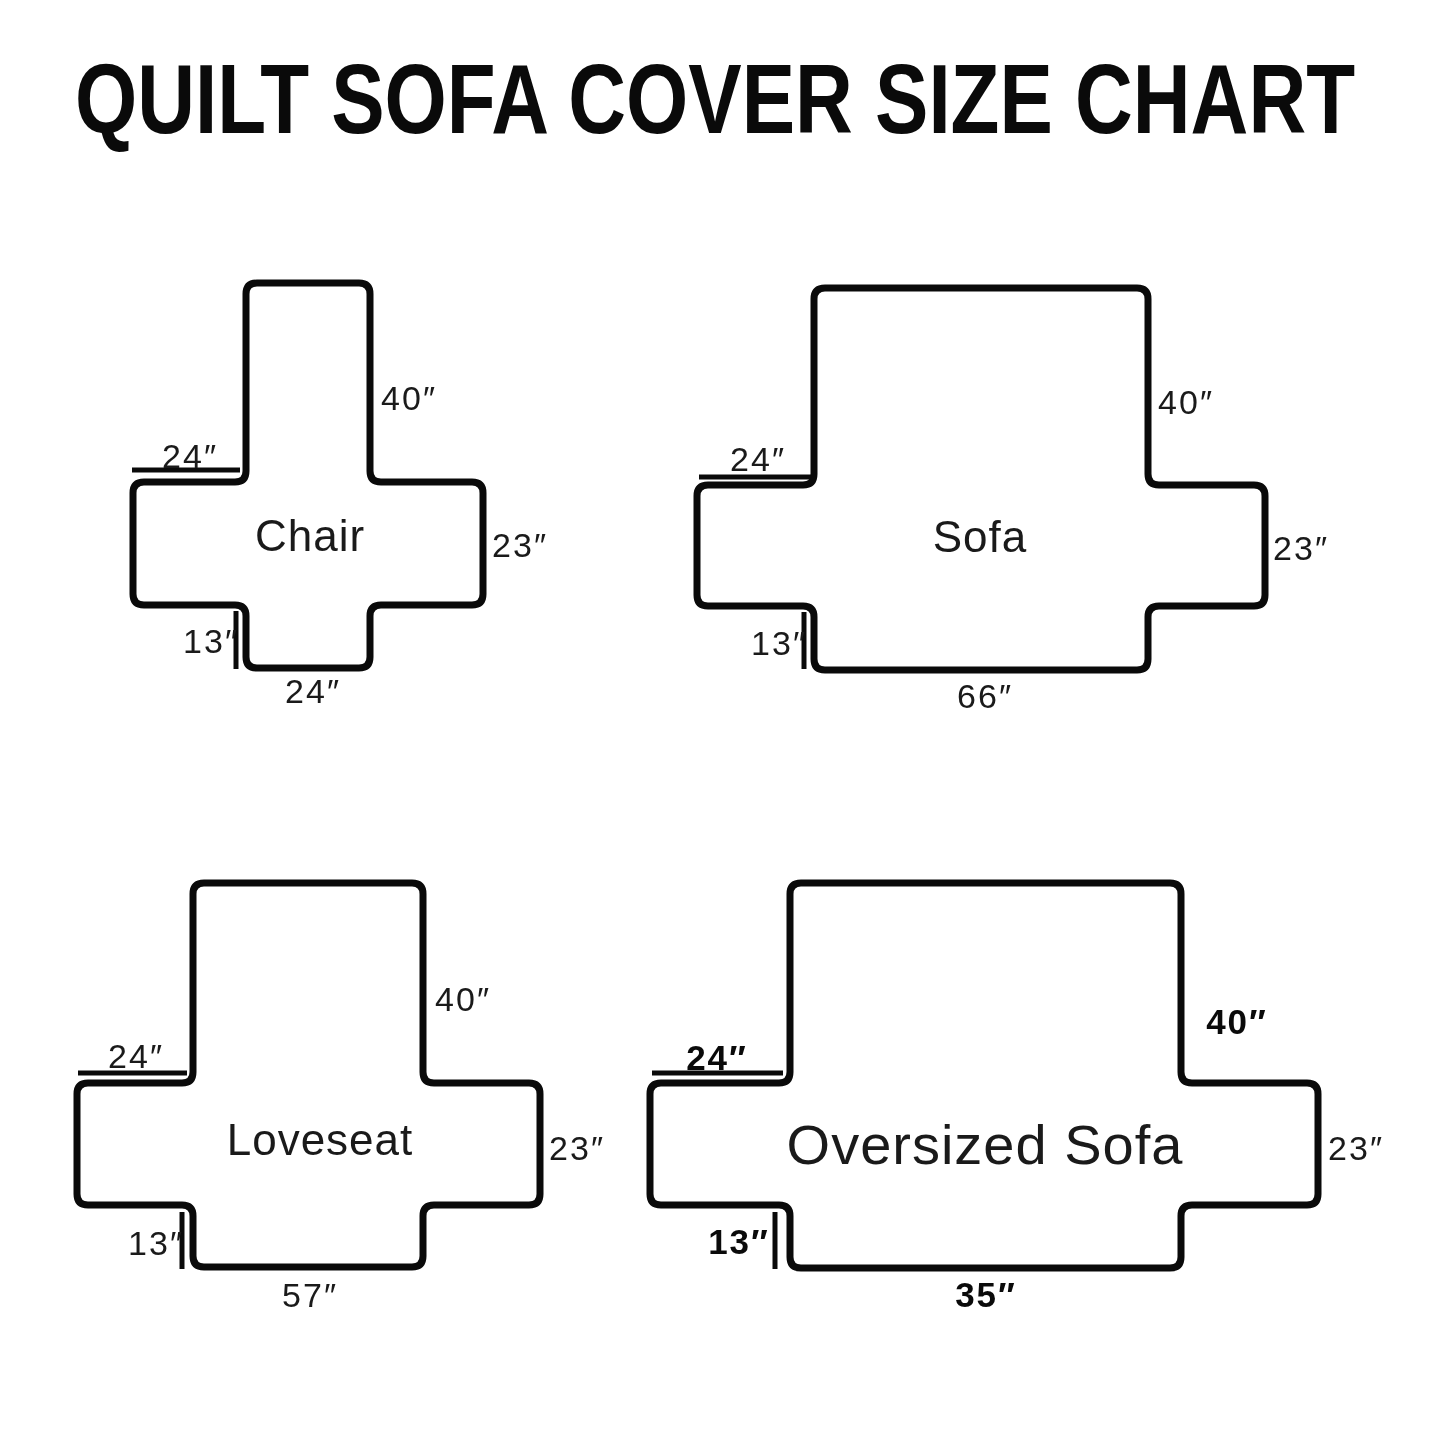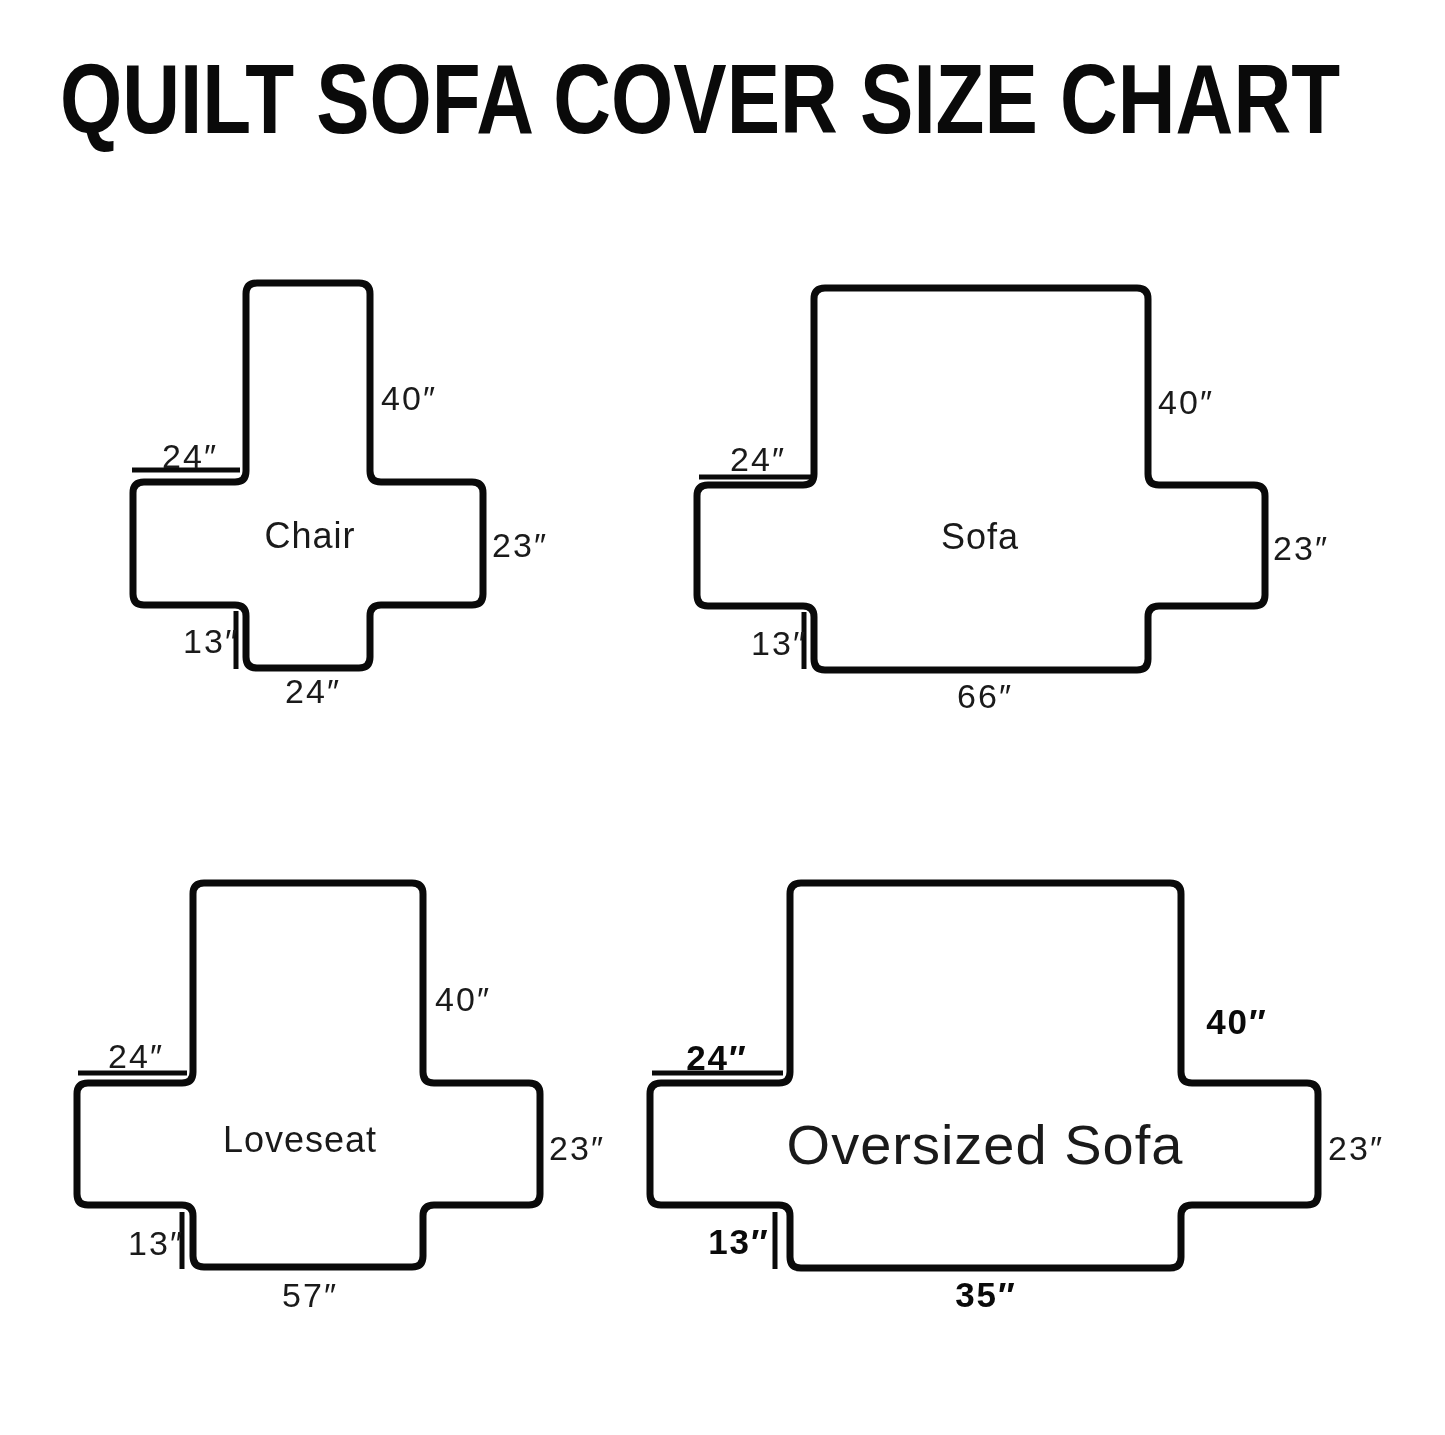--- a/index.html
+++ b/index.html
@@ -3,20 +3,21 @@
 <meta charset="utf-8">
 <style>
   html,body{margin:0;padding:0;background:#ffffff;}
   .page{
     position:relative;
     width:1400px;height:1435px;
     background:#ffffff;
     font-family:"Liberation Sans", sans-serif;
     color:#111111;
     overflow:hidden;
+    padding-left:30px;
   }
   .page-title{
     position:absolute;
     left:50%;top:100px;
     transform:translate(-50%,-50%) scaleY(1.22);
     font-size:80px;
     font-weight:bold;
     letter-spacing:0px;
     white-space:nowrap;
     color:#0a0a0a;
@@ -44,21 +45,21 @@
     font-size:34px;
     letter-spacing:2px;
     color:#1a1a1a;
   }
   .dim.bold{
     font-weight:bold;
     font-size:35px;
     color:#0a0a0a;
   }
   .cover-name{
-    font-size:36px;
+    font-size:44px;
     letter-spacing:1px;
     color:#1a1a1a;
   }
   .cover-name.big{font-size:56px;}
 </style>
 </head>
 <body>
 
 <div class="page">
 
@@ -97,21 +98,21 @@
     <span class="label dim" style="left:758px;top:459px">24″</span>
     <span class="label cover-name" style="left:980px;top:537px">Sofa</span>
     <span class="label dim" style="left:1301px;top:548px">23″</span>
     <span class="label dim" style="left:779px;top:643px">13″</span>
     <span class="label dim" style="left:985px;top:696px">66″</span>
   </div>
 
   <div>
     <span class="label dim" style="left:463px;top:999px">40″</span>
     <span class="label dim" style="left:136px;top:1056px">24″</span>
-    <span class="label cover-name" style="left:300px;top:1140px">Loveseat</span>
+    <span class="label cover-name" style="left:320px;top:1140px">Loveseat</span>
     <span class="label dim" style="left:577px;top:1148px">23″</span>
     <span class="label dim" style="left:156px;top:1243px">13″</span>
     <span class="label dim" style="left:310px;top:1295px">57″</span>
   </div>
 
   <div>
     <span class="label dim bold" style="left:1237px;top:1022px">40″</span>
     <span class="label dim bold" style="left:717px;top:1058px">24″</span>
     <span class="label cover-name big" style="left:985px;top:1144px">Oversized Sofa</span>
     <span class="label dim" style="left:1356px;top:1148px">23″</span>

